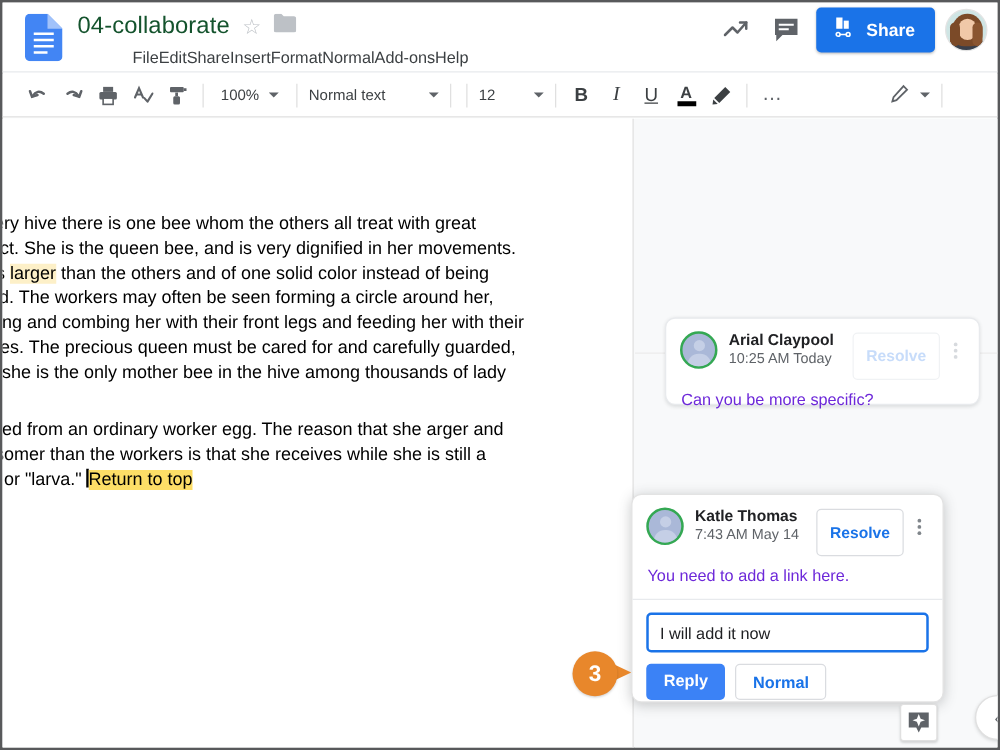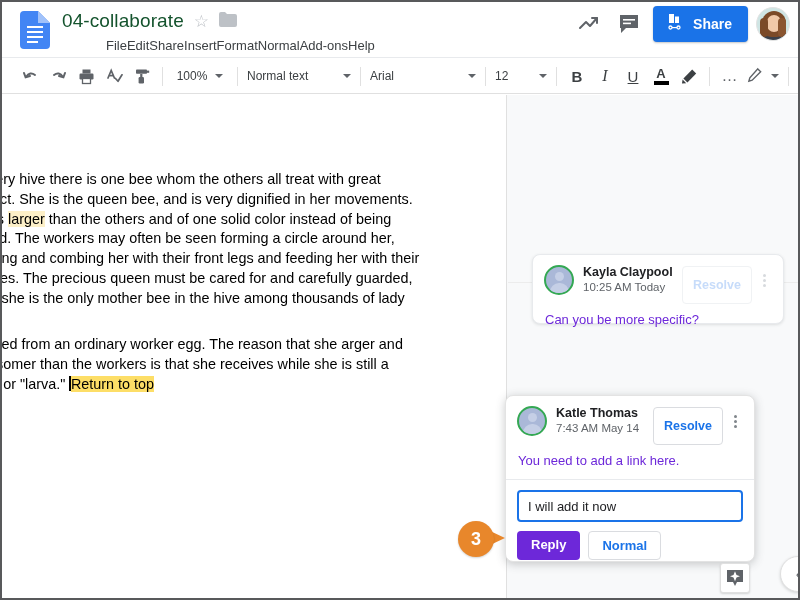--- a/index.html
+++ b/index.html
@@ -220,21 +220,21 @@
   .reply-input {
     width: 100%; height: 32px;
     border: 2px solid #1a73e8; border-radius: 4px;
     padding: 0 9px;
     font-size: 13px; color: #202124;
     display: flex; align-items: center;
     background: #fff;
   }
   .reply-actions { display: flex; gap: 8px; margin-top: 9px; }
   .btn-reply {
-    background: #6d28d9; color: #fff; border-radius: 4px;
+    background: #3b82f6; color: #fff; border-radius: 4px;
     font-size: 13px; font-weight: bold; padding: 6px 14px;
   }
   .btn-cancel {
     background: #fff; color: #1a73e8;
     border: 1px solid #dadce0; border-radius: 4px;
     font-size: 13px; font-weight: bold; padding: 6px 13px;
   }
 
   
   .step-badge {
@@ -394,24 +394,20 @@
 
     <div class="tb-sep"></div>
 
     <div class="tb-select" style="width:110px">
       <span class="tb-label">Normal text</span>
       <span class="caret" style="margin-left:auto"></span>
     </div>
 
     <div class="tb-sep"></div>
 
-    <div class="tb-select" style="width:112px">
-      <span class="tb-label">Arial</span>
-      <span class="caret" style="margin-left:auto"></span>
-    </div>
 
     <div class="tb-sep"></div>
 
     <div class="tb-select" style="width:58px">
       <span class="tb-label">12</span>
       <span class="caret" style="margin-left:auto"></span>
     </div>
 
     <div class="tb-sep"></div>
 
@@ -471,21 +467,21 @@
 
   <div class="pane-divider" style="top:280px"></div>
 
   <div class="comment-card" id="card-1">
     <div class="c-head">
       <div class="avatar-c">
         <div class="head"></div>
         <div class="shoulders"></div>
       </div>
       <div class="c-meta">
-        <div class="c-name">Kayla Claypool</div>
+        <div class="c-name">Arial Claypool</div>
         <div class="c-time">10:25 AM Today</div>
       </div>
       <div class="resolve-btn resolve-faded">Resolve</div>
       <div class="kebab faded">
           <i></i>
           <i></i>
           <i></i>
         </div>
     </div>
     <div class="c-body">Can you be more specific?</div>

